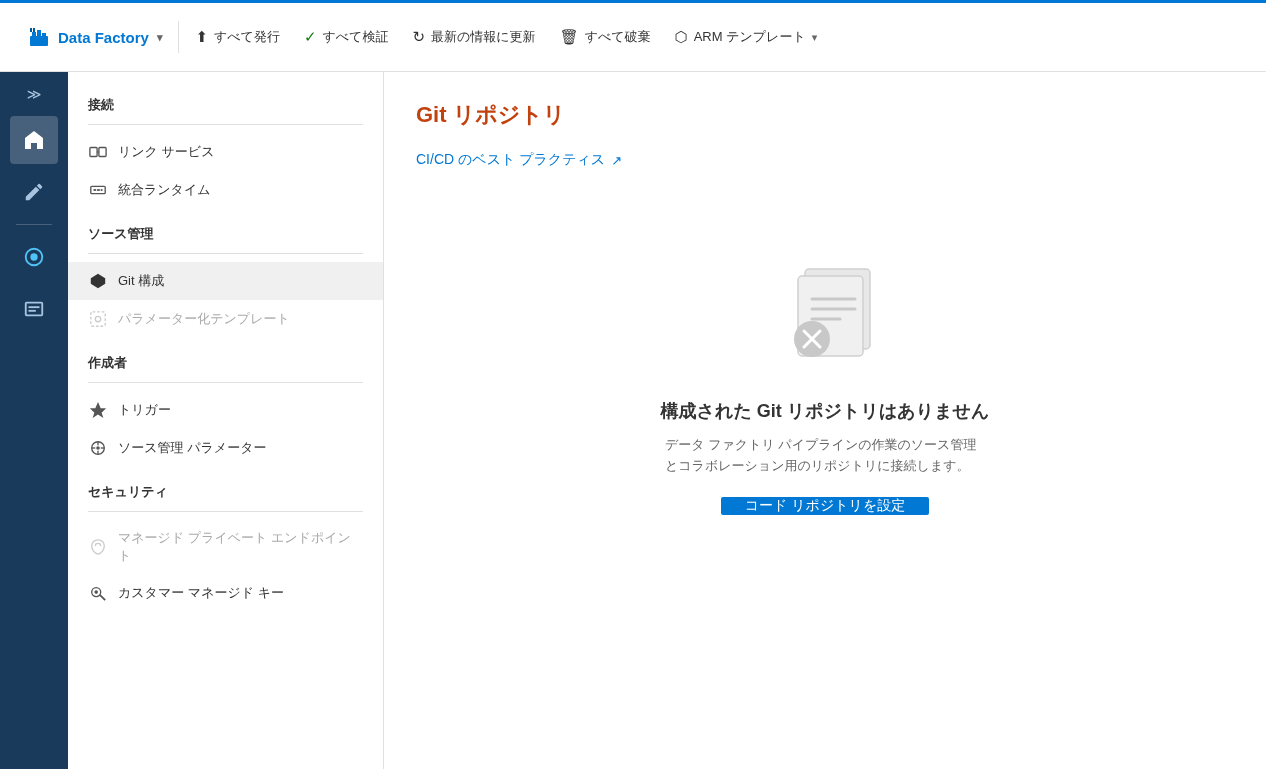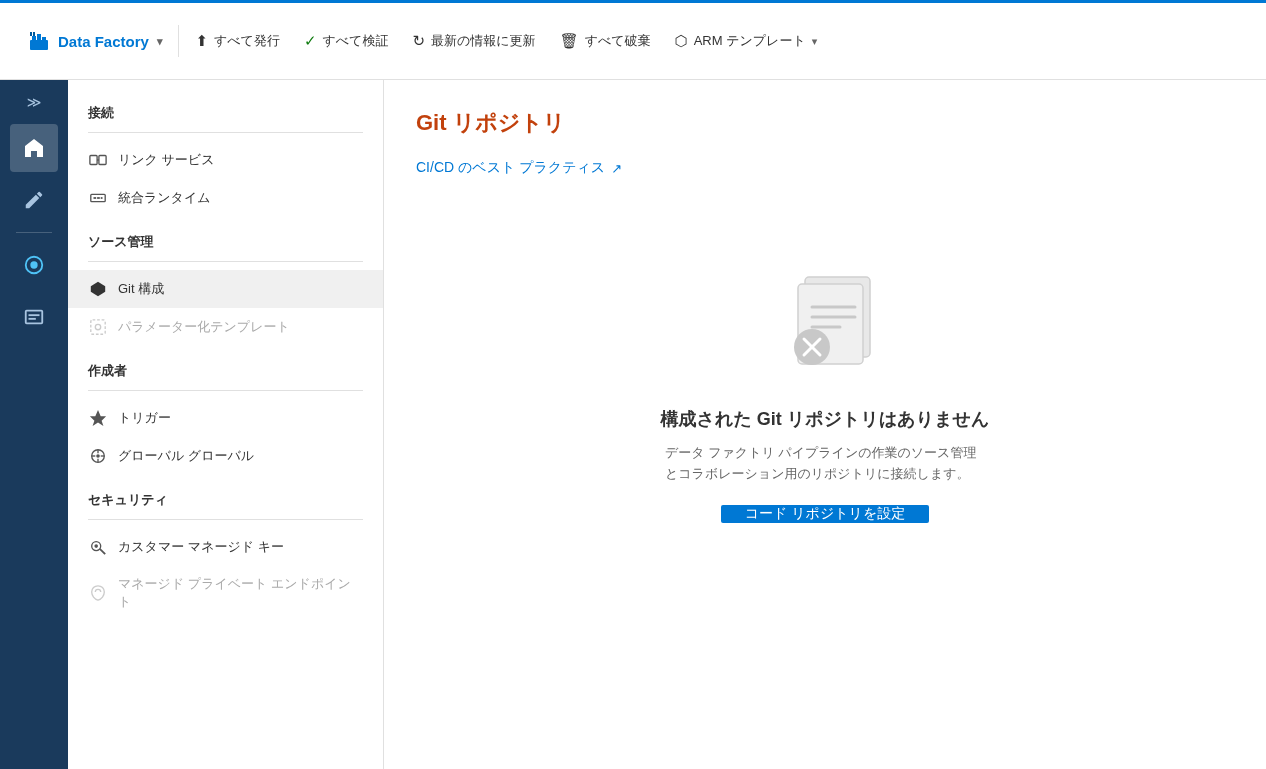--- a/index.html
+++ b/index.html
@@ -1,20 +1,20 @@
 <!DOCTYPE html>
 <html><head>
   <meta charset="utf-8">
   <style>
     * { box-sizing: border-box; margin: 0; padding: 0; }
     body { font-family: 'Segoe UI', sans-serif; background: #f3f2f1; width: 1266px; height: 769px; overflow: hidden; display: flex; flex-direction: column; }
 
     
     .topbar {
-      height: 80px;
+      height: 72px;
       background: #fff;
       border-top: 3px solid #0078d4;
       border-bottom: 1px solid #e0e0e0;
       display: flex;
       align-items: center;
       padding: 0 16px;
       gap: 0;
       flex-shrink: 0;
     }
     .topbar-item {
@@ -317,43 +317,43 @@
       <div class="si-icon">
         <svg width="18" height="18" viewBox="0 0 20 20">
           <circle cx="10" cy="10" r="7" fill="none" stroke="#555" stroke-width="1.5"></circle>
           <circle cx="10" cy="10" r="2" fill="#555"></circle>
           <line x1="10" y1="3" x2="10" y2="7" stroke="#555" stroke-width="1.5"></line>
           <line x1="10" y1="13" x2="10" y2="17" stroke="#555" stroke-width="1.5"></line>
           <line x1="3" y1="10" x2="7" y2="10" stroke="#555" stroke-width="1.5"></line>
           <line x1="13" y1="10" x2="17" y2="10" stroke="#555" stroke-width="1.5"></line>
         </svg>
       </div>
-      <span>グローバル グローバル</span>
+      <span>ソース管理 パラメーター</span>
     </div>
 
     <div class="sidebar-section-header" style="margin-top:8px;">セキュリティ</div>
     <div class="sidebar-divider"></div>
+    <div class="sidebar-item disabled">
+      <div class="si-icon">
+        <svg width="18" height="18" viewBox="0 0 20 20">
+          <path d="M10 2 C6 2 3 5 3 9 C3 13 6 17 10 18 C14 17 17 13 17 9 C17 5 14 2 10 2Z" fill="none" stroke="#ccc" stroke-width="1.5"></path>
+          <path d="M7 9 C7 7 8.5 6 10 6 C11.5 6 13 7 13 9" fill="none" stroke="#ccc" stroke-width="1.5"></path>
+        </svg>
+      </div>
+      <span>マネージド プライベート エンドポイント</span>
+    </div>
     <div class="sidebar-item">
       <div class="si-icon">
         <svg width="18" height="18" viewBox="0 0 20 20">
           <circle cx="8" cy="9" r="5" fill="none" stroke="#555" stroke-width="1.5"></circle>
           <line x1="12" y1="12" x2="18" y2="18" stroke="#555" stroke-width="2"></line>
           <circle cx="8" cy="9" r="2" fill="#555"></circle>
         </svg>
       </div>
       <span>カスタマー マネージド キー</span>
-    </div>
-    <div class="sidebar-item disabled">
-      <div class="si-icon">
-        <svg width="18" height="18" viewBox="0 0 20 20">
-          <path d="M10 2 C6 2 3 5 3 9 C3 13 6 17 10 18 C14 17 17 13 17 9 C17 5 14 2 10 2Z" fill="none" stroke="#ccc" stroke-width="1.5"></path>
-          <path d="M7 9 C7 7 8.5 6 10 6 C11.5 6 13 7 13 9" fill="none" stroke="#ccc" stroke-width="1.5"></path>
-        </svg>
-      </div>
-      <span>マネージド プライベート エンドポイント</span>
     </div>
 
   </div>
 
   <div class="content">
     <div class="content-title">Git リポジトリ</div>
     <a class="content-link">
       <span>CI/CD のベスト プラクティス</span>
       <span style="font-size:13px;">↗</span>
     </a>

